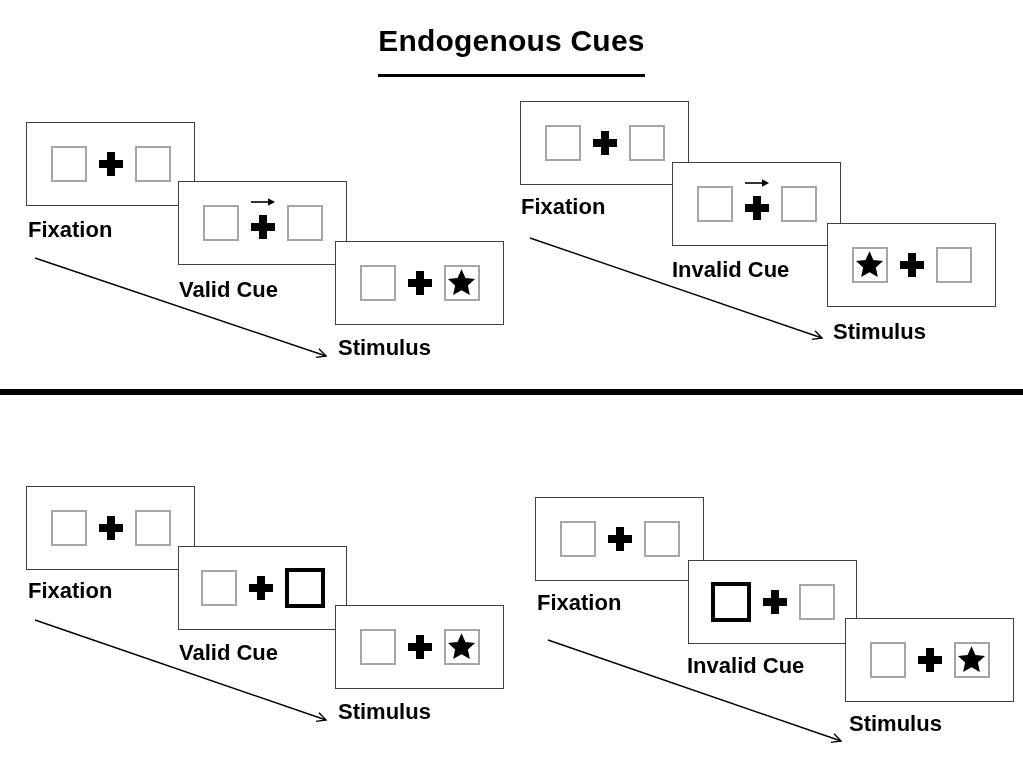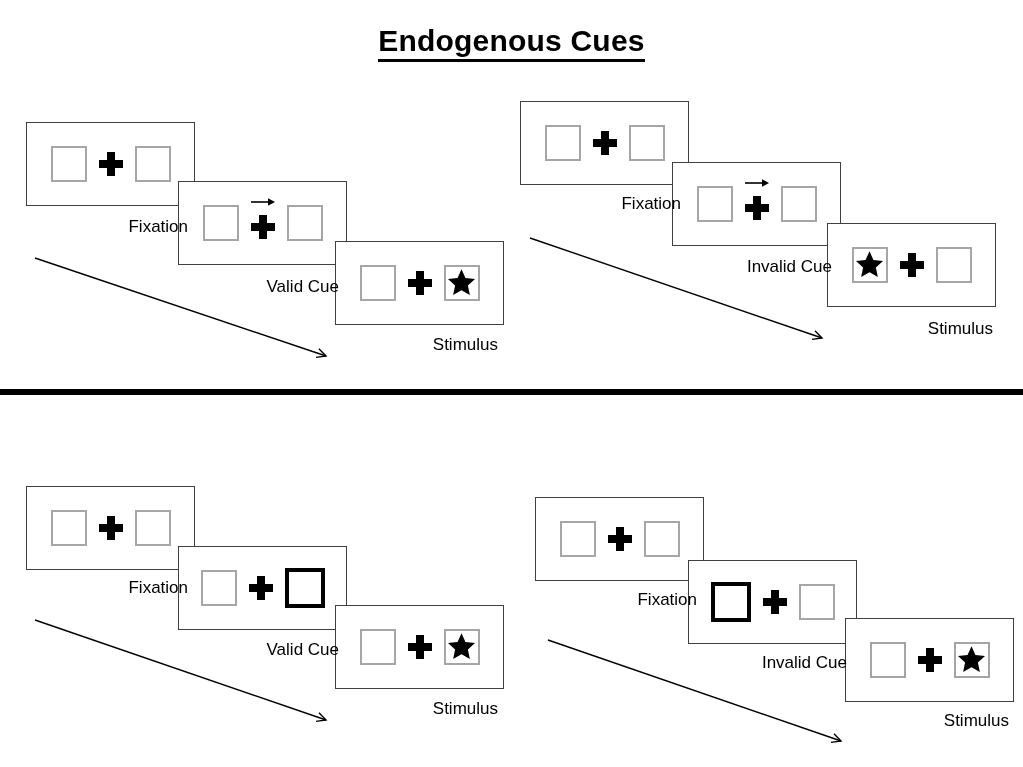--- a/index.html
+++ b/index.html
@@ -4,21 +4,21 @@
 <style>
   html,body { margin:0; padding:0; background:#ffffff; }
   .canvas {
     position:relative; width:1023px; height:767px; background:#ffffff;
     font-family:"Liberation Sans", sans-serif; overflow:hidden; color:#000;
   }
   .sec-title {
     position:absolute; left:0; width:100%; text-align:center;
     font-size:30px; font-weight:bold; letter-spacing:0.2px;
   }
-  .sec-title .u { display:inline-block; border-bottom:3px solid #000; padding-bottom:1px; }
+  .sec-title .u { display:inline-block; border-bottom:3px solid #000; padding-bottom:16px; }
   .divider { position:absolute; left:0; top:389px; width:1023px; height:6px; background:#000; }
 
   .panel {
     position:absolute; width:169px; height:84px; background:#fff;
     border:1px solid #404040; box-sizing:border-box;
     display:flex; align-items:center; justify-content:center; gap:12px;
   }
   .sq { width:36px; height:36px; border:2px solid #a6a6a6; box-sizing:border-box; background:#fff;
         display:flex; align-items:center; justify-content:center; }
   .sq.thick { width:40px; height:40px; border:4px solid #000; }
@@ -26,22 +26,22 @@
   .pluscol { position:relative; width:24px; height:24px; flex:0 0 auto; }
   .cue-shift { margin-top:8px; }
   .plus { position:absolute; left:0; top:0; width:24px; height:24px; }
   .plus::before { content:""; position:absolute; left:0; top:8px; width:24px; height:8px; background:#000; }
   .plus::after  { content:""; position:absolute; left:8px; top:0; width:8px; height:24px; background:#000; }
   .cue-arrow { position:absolute; left:50%; top:-19px; transform:translateX(-50%); line-height:0; }
 
   .star { width:31px; height:31px; display:block; }
 
   .lbl {
-    position:absolute; width:160px; text-align:right;
-    font-size:17px; font-weight:normal; white-space:nowrap;
+    position:absolute; width:160px; text-align:left;
+    font-size:22px; font-weight:bold; white-space:nowrap;
   }
   .arrows { position:absolute; left:0; top:0; pointer-events:none; }
 </style>
 </head>
 <body>
 
 <div class="canvas">
 
   <svg class="arrows" width="1023" height="767" viewBox="0 0 1023 767">
     <defs>

